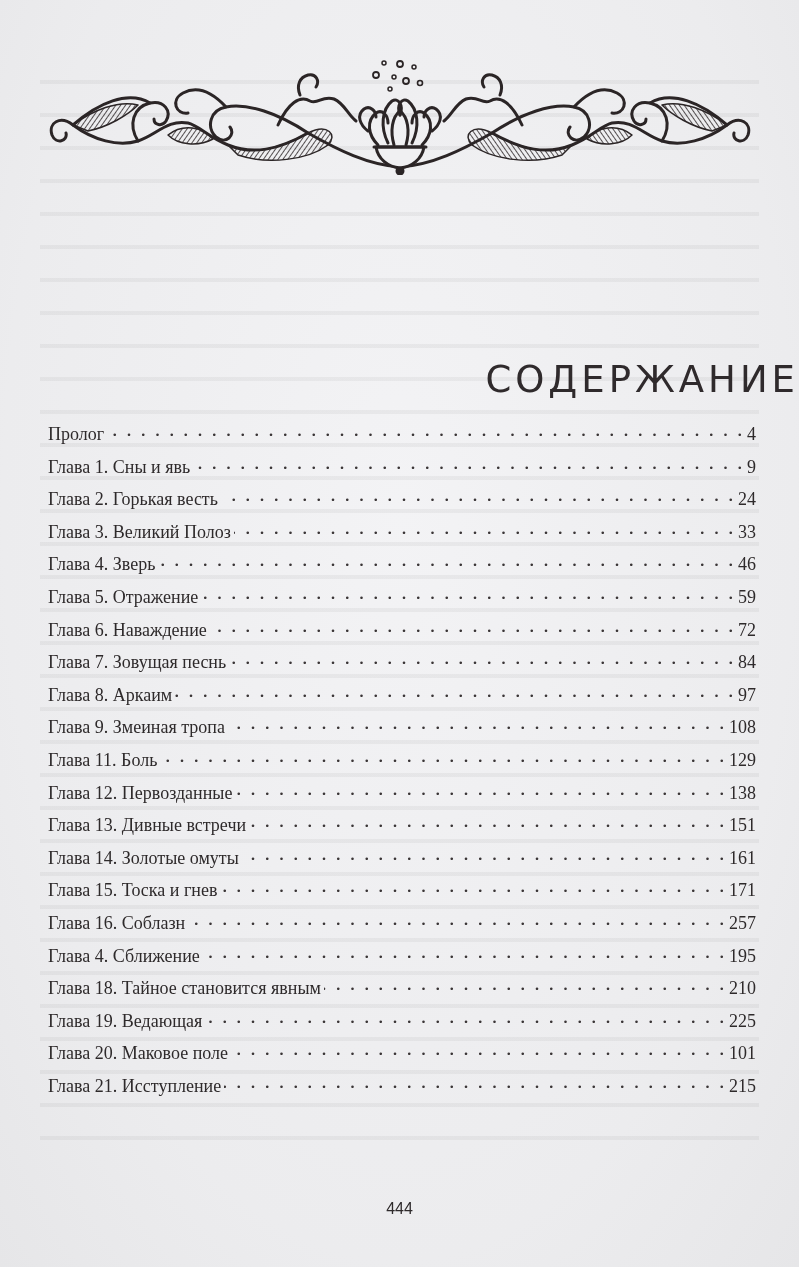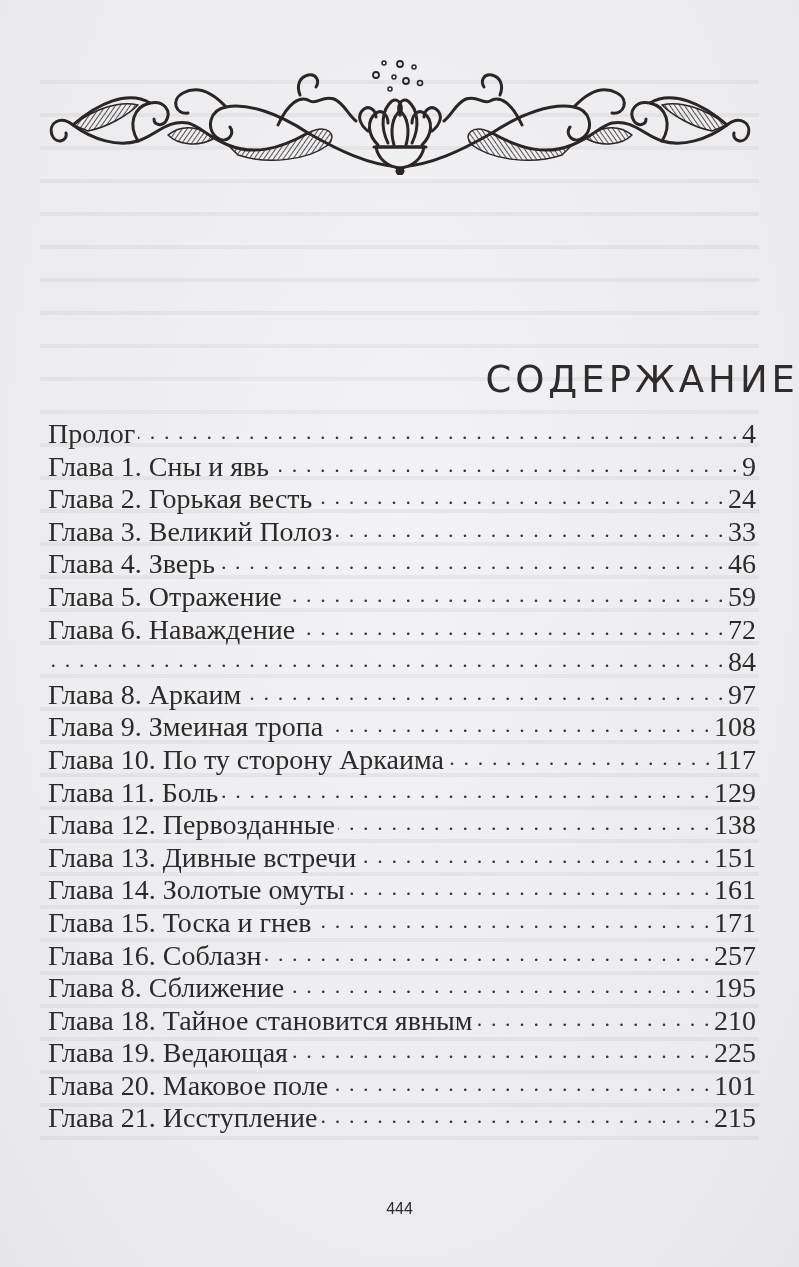--- a/index.html
+++ b/index.html
@@ -54,21 +54,21 @@
   .toc {
     position: absolute;
     left: 48px;
     width: 708px;
     top: 418px;
   }
   .toc-row {
     display: flex;
     align-items: baseline;
     height: 32.6px;
-    font-size: 28px;
+    font-size: 18px;
     line-height: 32.6px;
     white-space: nowrap;
   }
   .toc-label {
     flex: 0 0 auto;
     padding-right: 3px;
   }
   .toc-dots {
     flex: 1 1 auto;
     overflow: hidden;
@@ -195,39 +195,35 @@
         <span class="toc-label">Глава 5. Отражение</span>
         <span class="toc-dots"></span>
         <span class="toc-page">59</span>
       </div>
       <div class="toc-row">
         <span class="toc-label">Глава 6. Наваждение</span>
         <span class="toc-dots"></span>
         <span class="toc-page">72</span>
       </div>
       <div class="toc-row">
+        <span class="toc-label">Глава 7. Зовущая песнь</span>
         <span class="toc-dots"></span>
         <span class="toc-page">84</span>
       </div>
       <div class="toc-row">
         <span class="toc-label">Глава 8. Аркаим</span>
         <span class="toc-dots"></span>
         <span class="toc-page">97</span>
       </div>
       <div class="toc-row">
         <span class="toc-label">Глава 9. Змеиная тропа</span>
         <span class="toc-dots"></span>
         <span class="toc-page">108</span>
       </div>
       <div class="toc-row">
-        <span class="toc-label">Глава 10. По ту сторону Аркаима</span>
-        <span class="toc-dots"></span>
-        <span class="toc-page">117</span>
-      </div>
-      <div class="toc-row">
         <span class="toc-label">Глава 11. Боль</span>
         <span class="toc-dots"></span>
         <span class="toc-page">129</span>
       </div>
       <div class="toc-row">
         <span class="toc-label">Глава 12. Первозданные</span>
         <span class="toc-dots"></span>
         <span class="toc-page">138</span>
       </div>
       <div class="toc-row">
@@ -244,21 +240,21 @@
         <span class="toc-label">Глава 15. Тоска и гнев</span>
         <span class="toc-dots"></span>
         <span class="toc-page">171</span>
       </div>
       <div class="toc-row">
         <span class="toc-label">Глава 16. Соблазн</span>
         <span class="toc-dots"></span>
         <span class="toc-page">257</span>
       </div>
       <div class="toc-row">
-        <span class="toc-label">Глава 8. Сближение</span>
+        <span class="toc-label">Глава 4. Сближение</span>
         <span class="toc-dots"></span>
         <span class="toc-page">195</span>
       </div>
       <div class="toc-row">
         <span class="toc-label">Глава 18. Тайное становится явным</span>
         <span class="toc-dots"></span>
         <span class="toc-page">210</span>
       </div>
       <div class="toc-row">
         <span class="toc-label">Глава 19. Ведающая</span>

